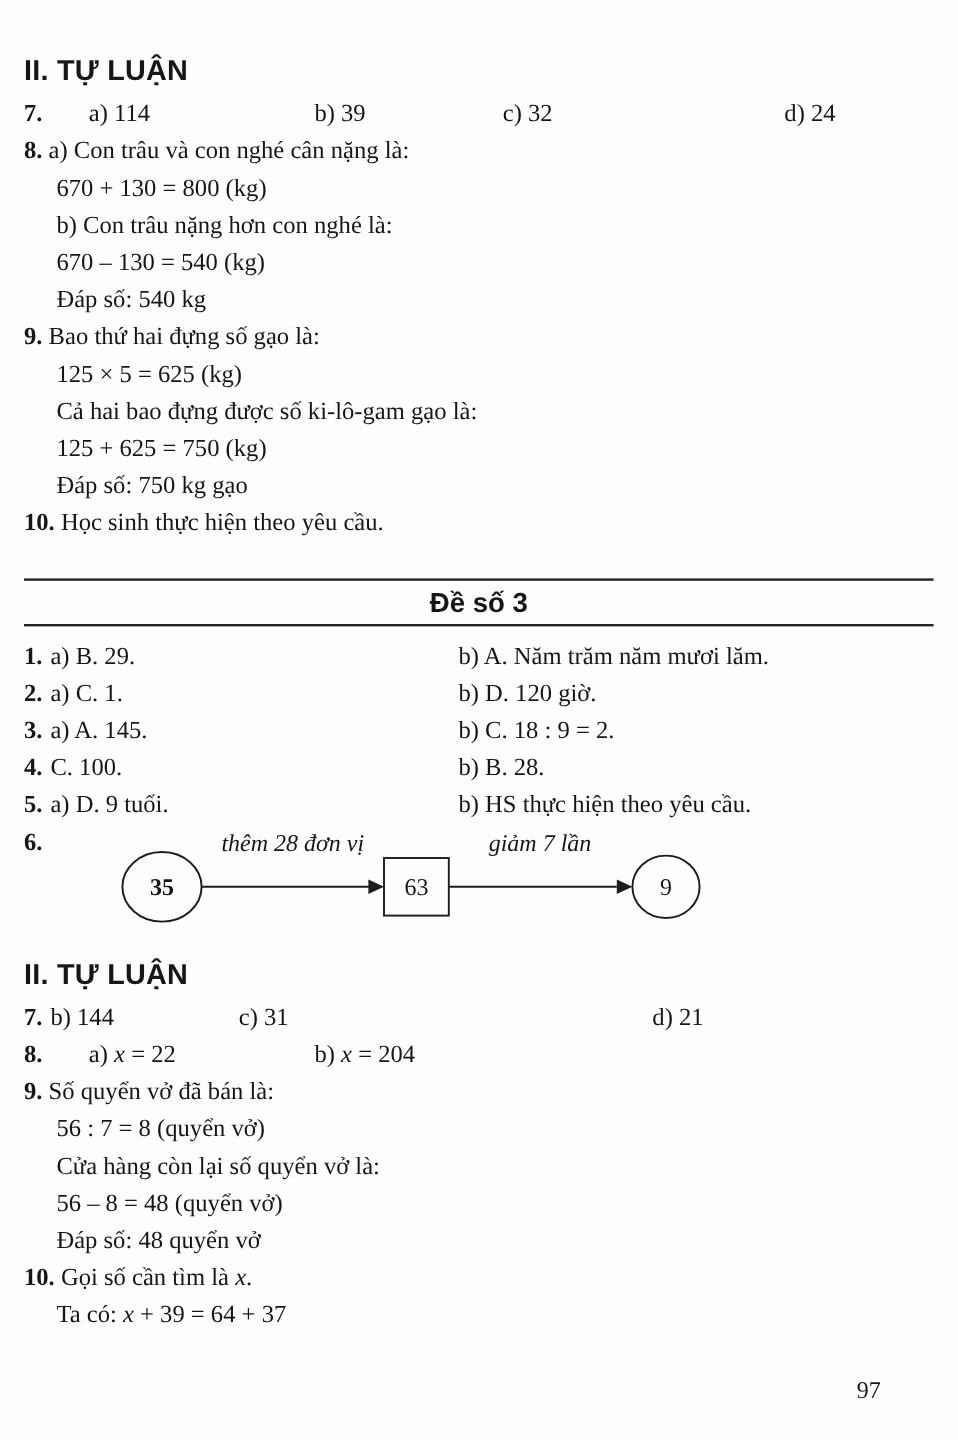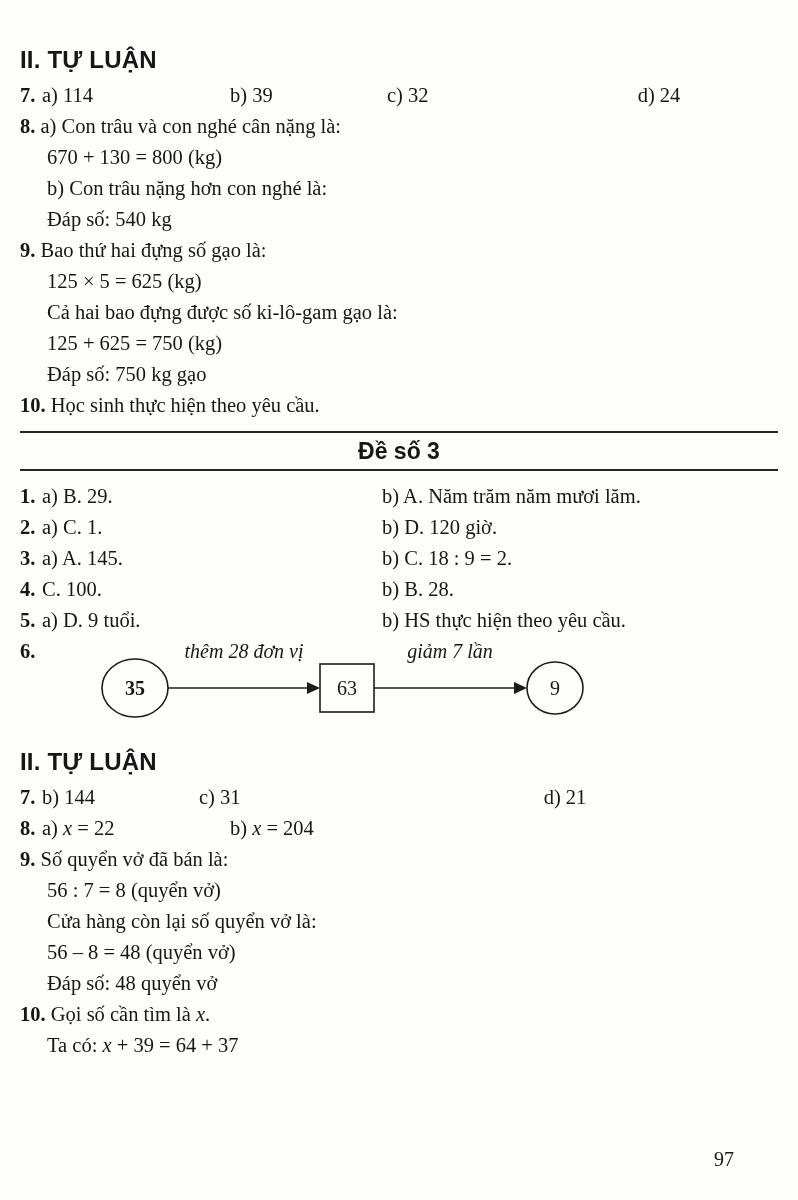--- a/index.html
+++ b/index.html
@@ -20,31 +20,31 @@
     line-height: 32px;
     margin: 0 0 4px 0;
     letter-spacing: .2px;
   }
   .line { font-size: 20.5px; line-height: 31px; }
   .indent { padding-left: 27px; }
   b.num { font-weight: 700; }
 
   .row4 { display: flex; }
   .row4 b.num { flex: 0 0 22px; }
-  .ca { flex: 0 0 188px; }
+  .ca { flex: 0 0 188px; margin-left: 32px; }
   .cb { flex: 0 0 157px; }
   .cc { flex: 0 0 153px; }
   .cd { flex: 1; text-align: center; }
 
   .row2 { display: flex; }
   .row2 b.num { flex: 0 0 22px; }
   .colL { flex: 0 0 340px; }
   .colR { flex: 1; }
 
-  .divider { margin: 10px 0 10px 0; }
+  .divider { margin: 30px 0 10px 0; }
   .rule { height: 2px; background: #242424; }
   .de-title {
     font-family: "Liberation Sans", sans-serif;
     font-weight: 700;
     font-size: 23px;
     line-height: 36px;
     text-align: center;
   }
 
   .q6 { display: flex; align-items: flex-start; height: 104px; }
@@ -83,20 +83,21 @@
     <span class="cc">c) 32</span>
     <span class="cd">d) 24</span>
   </div>
 
   <div class="line">
     <b class="num">8.</b>
     <span>a) Con trâu và con nghé cân nặng là:</span>
   </div>
   <div class="line indent">670 + 130 = 800 (kg)</div>
   <div class="line indent">b) Con trâu nặng hơn con nghé là:</div>
+  <div class="line indent">670 – 130 = 540 (kg)</div>
   <div class="line indent">Đáp số: 540 kg</div>
 
   <div class="line">
     <b class="num">9.</b>
     <span>Bao thứ hai đựng số gạo là:</span>
   </div>
   <div class="line indent">125 × 5 = 625 (kg)</div>
   <div class="line indent">Cả hai bao đựng được số ki-lô-gam gạo là:</div>
   <div class="line indent">125 + 625 = 750 (kg)</div>
   <div class="line indent">Đáp số: 750 kg gạo</div>

